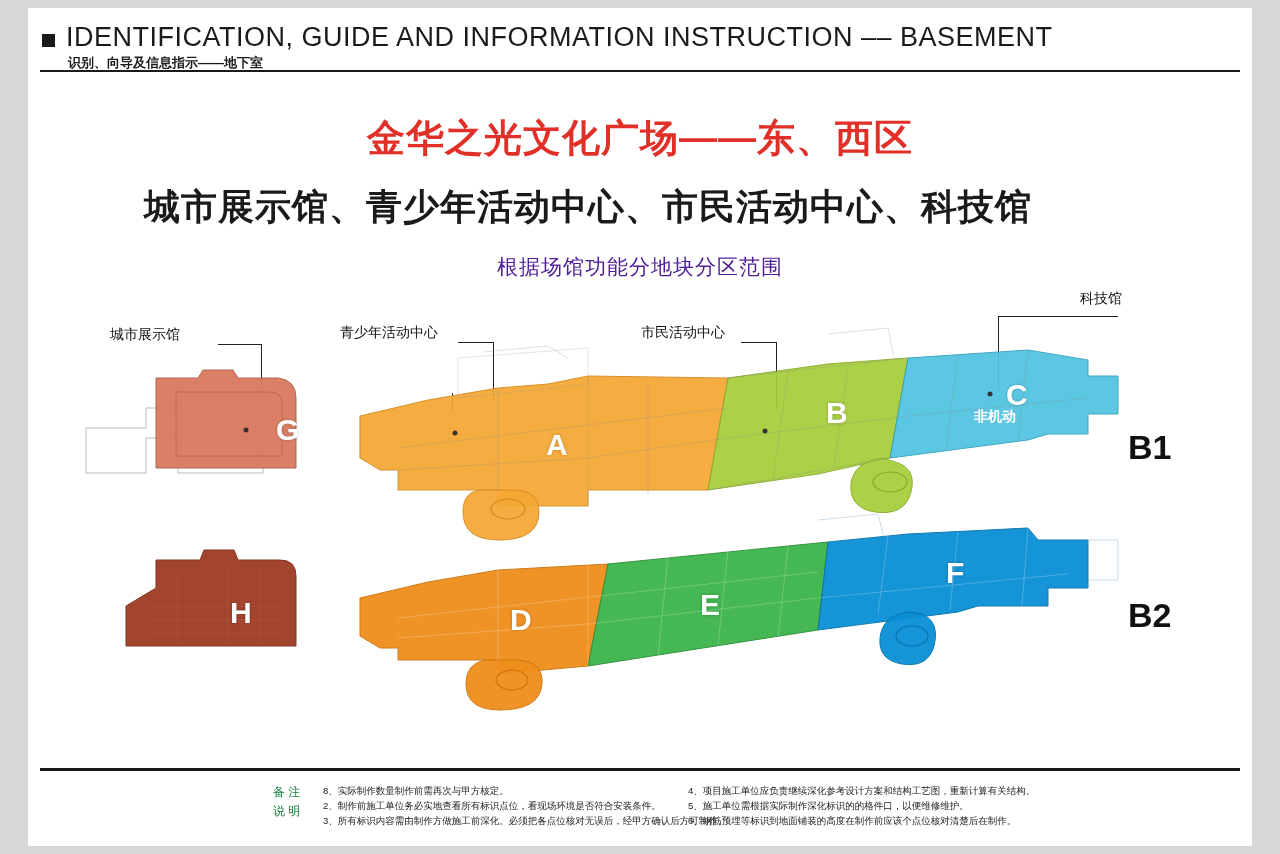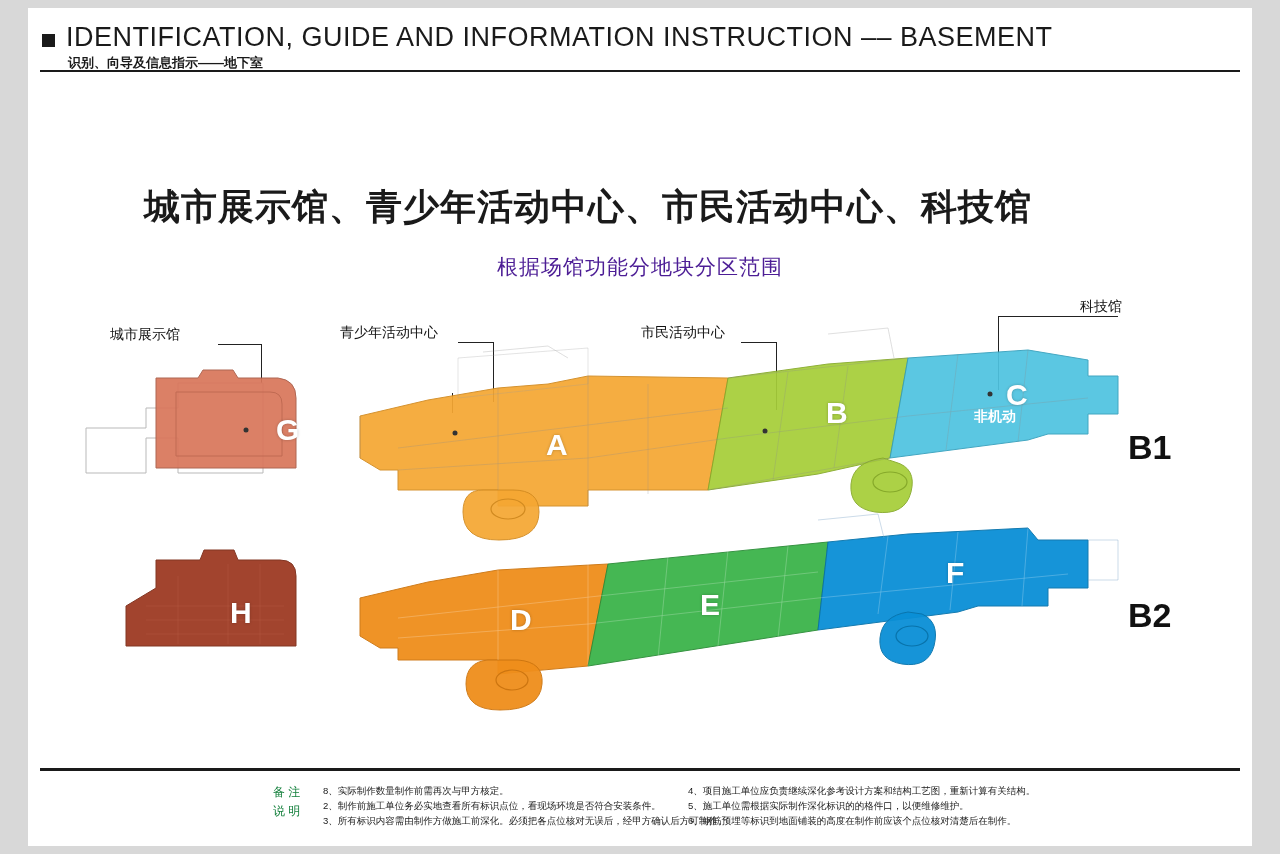--- a/index.html
+++ b/index.html
@@ -62,37 +62,38 @@
 </head>
 <body>
 
 <div id="sheet">
 
   <div class="hdr-square"></div>
   <div class="hdr-en">IDENTIFICATION, GUIDE AND INFORMATION INSTRUCTION –– BASEMENT</div>
   <div class="hdr-cn">识别、向导及信息指示——地下室</div>
   <div class="hdr-rule"></div>
 
+  <div class="title-red">金华之光文化广场——东、西区</div>
   <div class="title-black">城市展示馆、青少年活动中心、市民活动中心、科技馆</div>
   <div class="subtitle">根据场馆功能分地块分区范围</div>
 
   <div class="callout" style="left:82px;top:318px;">城市展示馆</div>
   <div class="lead" style="left:190px;top:336px;width:44px;height:1px;"></div>
   <div class="lead" style="left:233px;top:336px;width:1px;height:40px;"></div>
 
   <div class="callout" style="left:312px;top:316px;">青少年活动中心</div>
   <div class="lead" style="left:430px;top:334px;width:36px;height:1px;"></div>
   <div class="lead" style="left:465px;top:334px;width:1px;height:60px;"></div>
   <div class="lead" style="left:424px;top:385px;width:1px;height:20px;"></div>
 
   <div class="callout" style="left:613px;top:316px;">市民活动中心</div>
   <div class="lead" style="left:713px;top:334px;width:36px;height:1px;"></div>
   <div class="lead" style="left:748px;top:334px;width:1px;height:68px;"></div>
 
-  <div class="callout" style="left:1052px;top:290px;">科技馆</div>
+  <div class="callout" style="left:1052px;top:282px;">科技馆</div>
   <div class="lead" style="left:970px;top:308px;width:120px;height:1px;"></div>
   <div class="lead" style="left:970px;top:308px;width:1px;height:74px;"></div>
 
   <div class="lvl" style="left:1100px;top:420px;">B1</div>
   <div class="lvl" style="left:1100px;top:588px;">B2</div>
 
   <svg id="plans" viewBox="0 0 1224 430" preserveAspectRatio="none">
 
     <defs>
       <g id="gridlines"></g>

